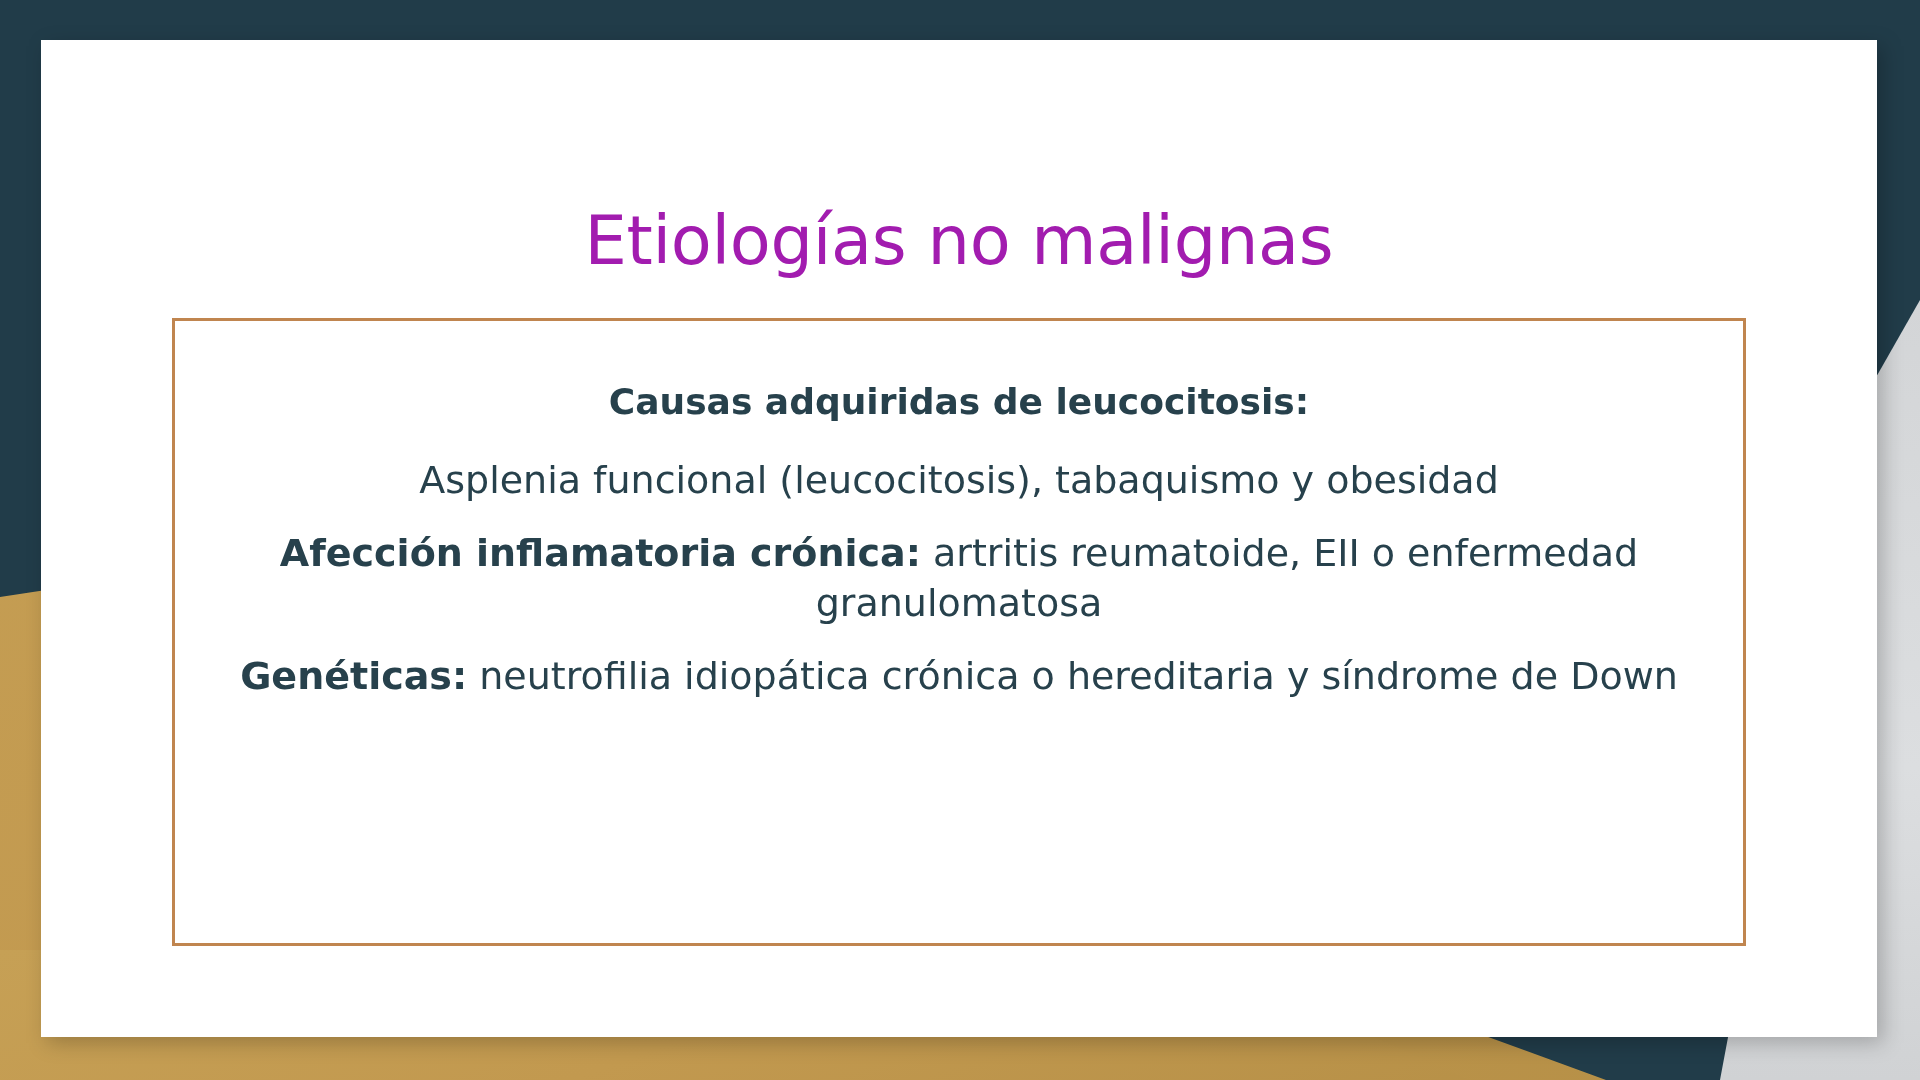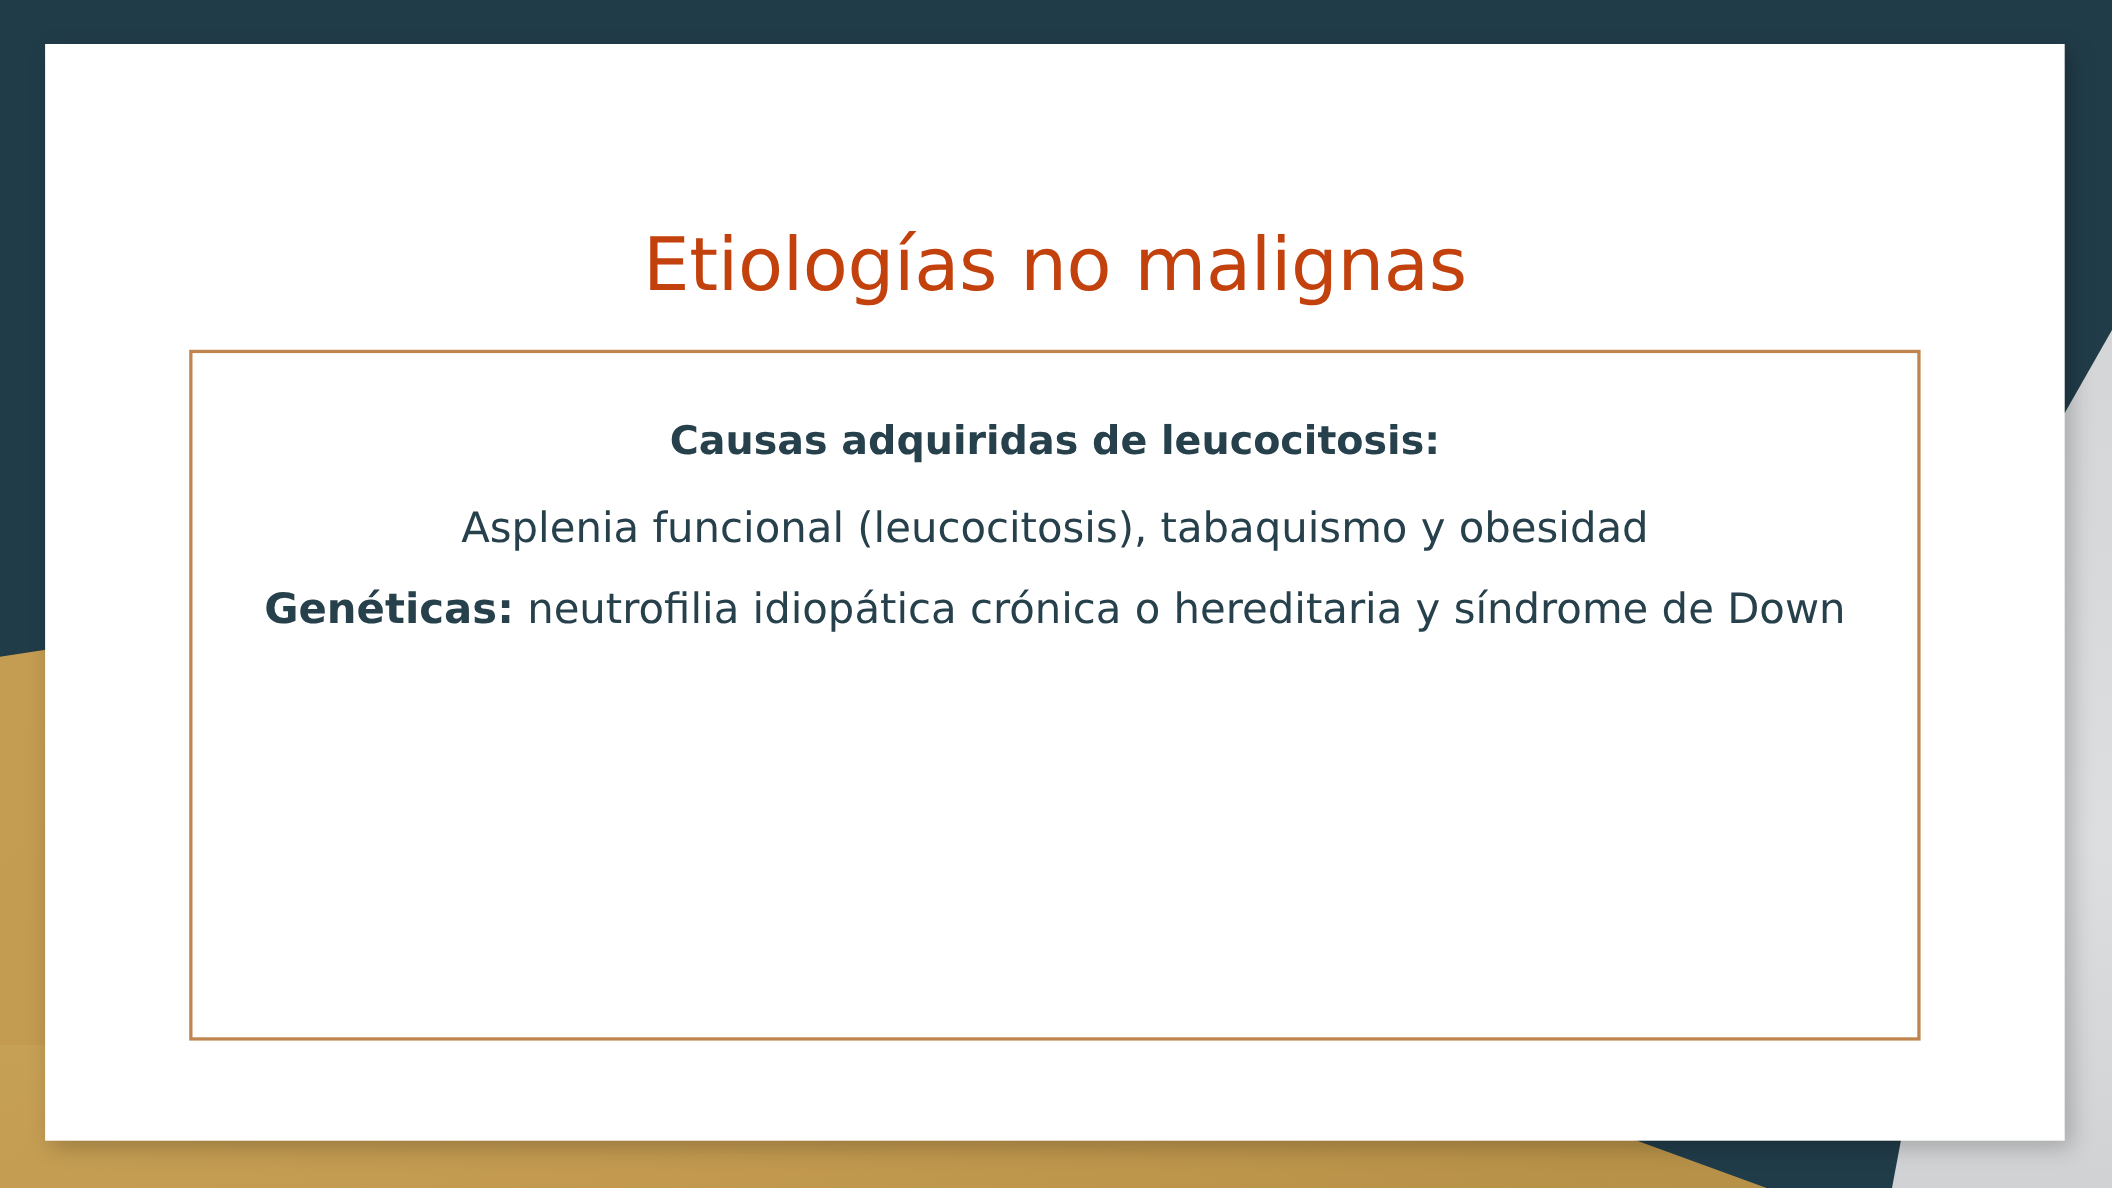--- a/index.html
+++ b/index.html
@@ -99,21 +99,21 @@
     background: #ffffff;
   }
 
   
   .slide-title {
     position: absolute;
     left: 0;
     top: 164px;
     width: 1836px;
     text-align: center;
-    color: #c2410c;
+    color: #a21caf;
     font-family: "DejaVu Sans", sans-serif;
     font-size: 67px;
     font-weight: 400;
     line-height: 1.12;
     letter-spacing: -0.3px;
     white-space: nowrap;
   }
 
   
   .content-box {
@@ -178,20 +178,23 @@
       <div class="content-inner">
 
         <p class="para heading">
           <span class="lead">Causas adquiridas de leucocitosis:</span><span></span>
         </p>
 
         <p class="para">
           <span class="lead"></span><span>Asplenia funcional (leucocitosis), tabaquismo y obesidad</span>
         </p>
 
+        <p class="para">
+          <span class="lead">Afección inflamatoria crónica:</span><span> artritis reumatoide, EII o enfermedad granulomatosa</span>
+        </p>
 
         <p class="para">
           <span class="lead">Genéticas:</span><span> neutrofilia idiopática crónica o hereditaria y síndrome de Down</span>
         </p>
 
       </div>
     </div>
 
   </div>
 

